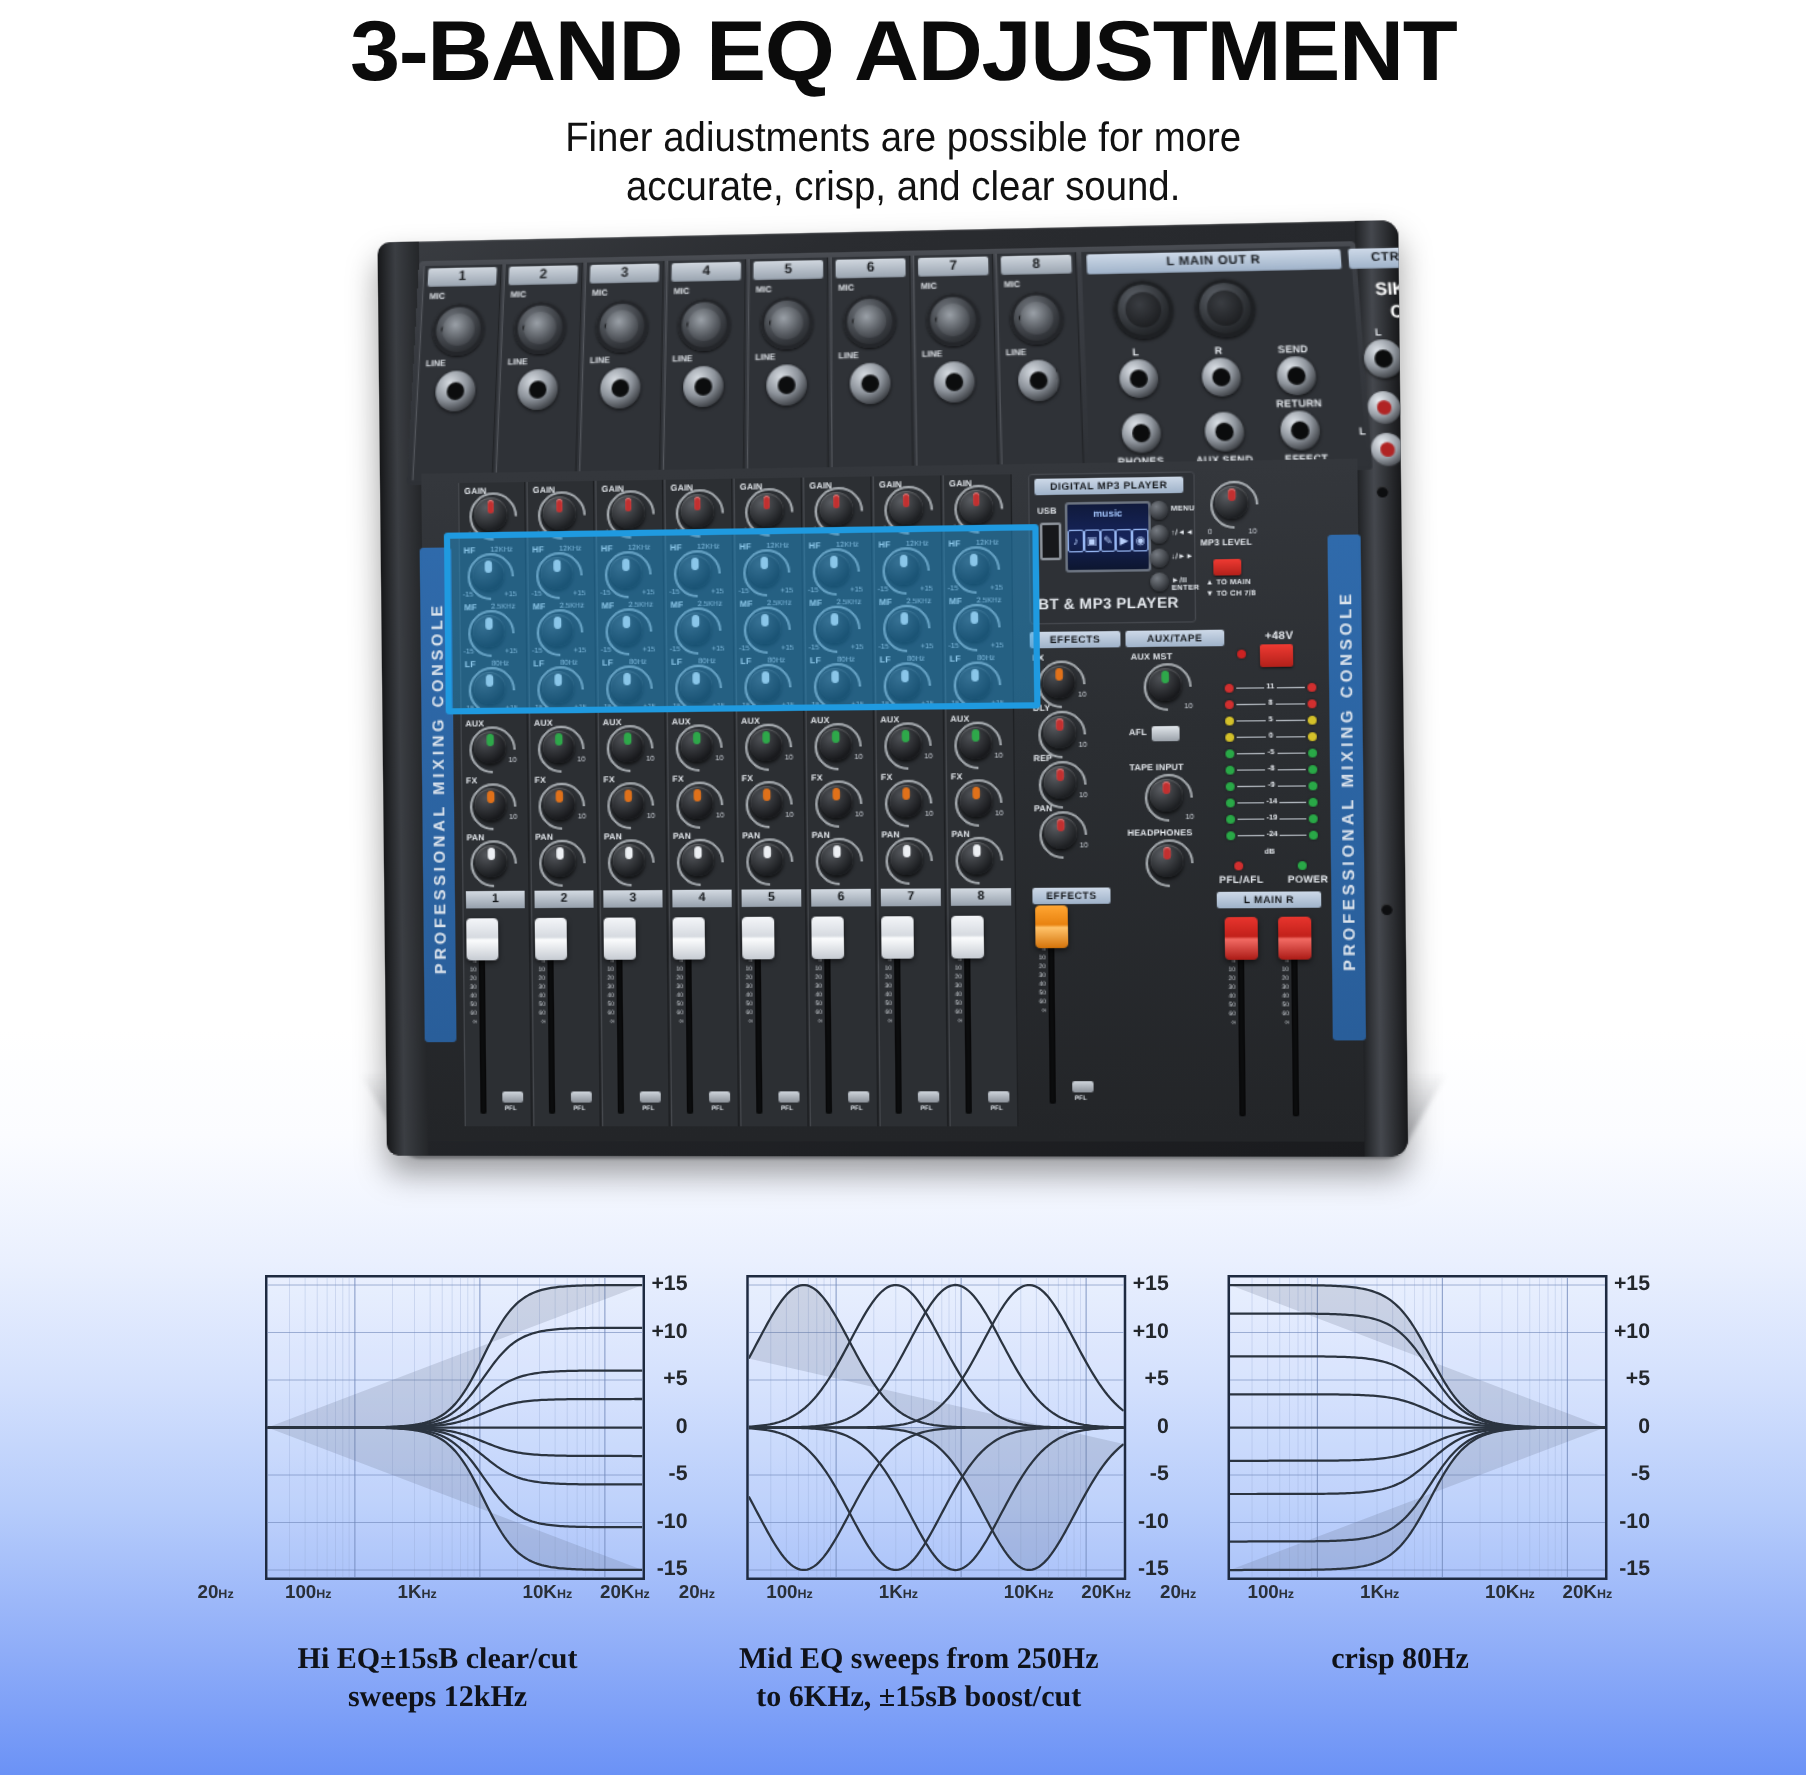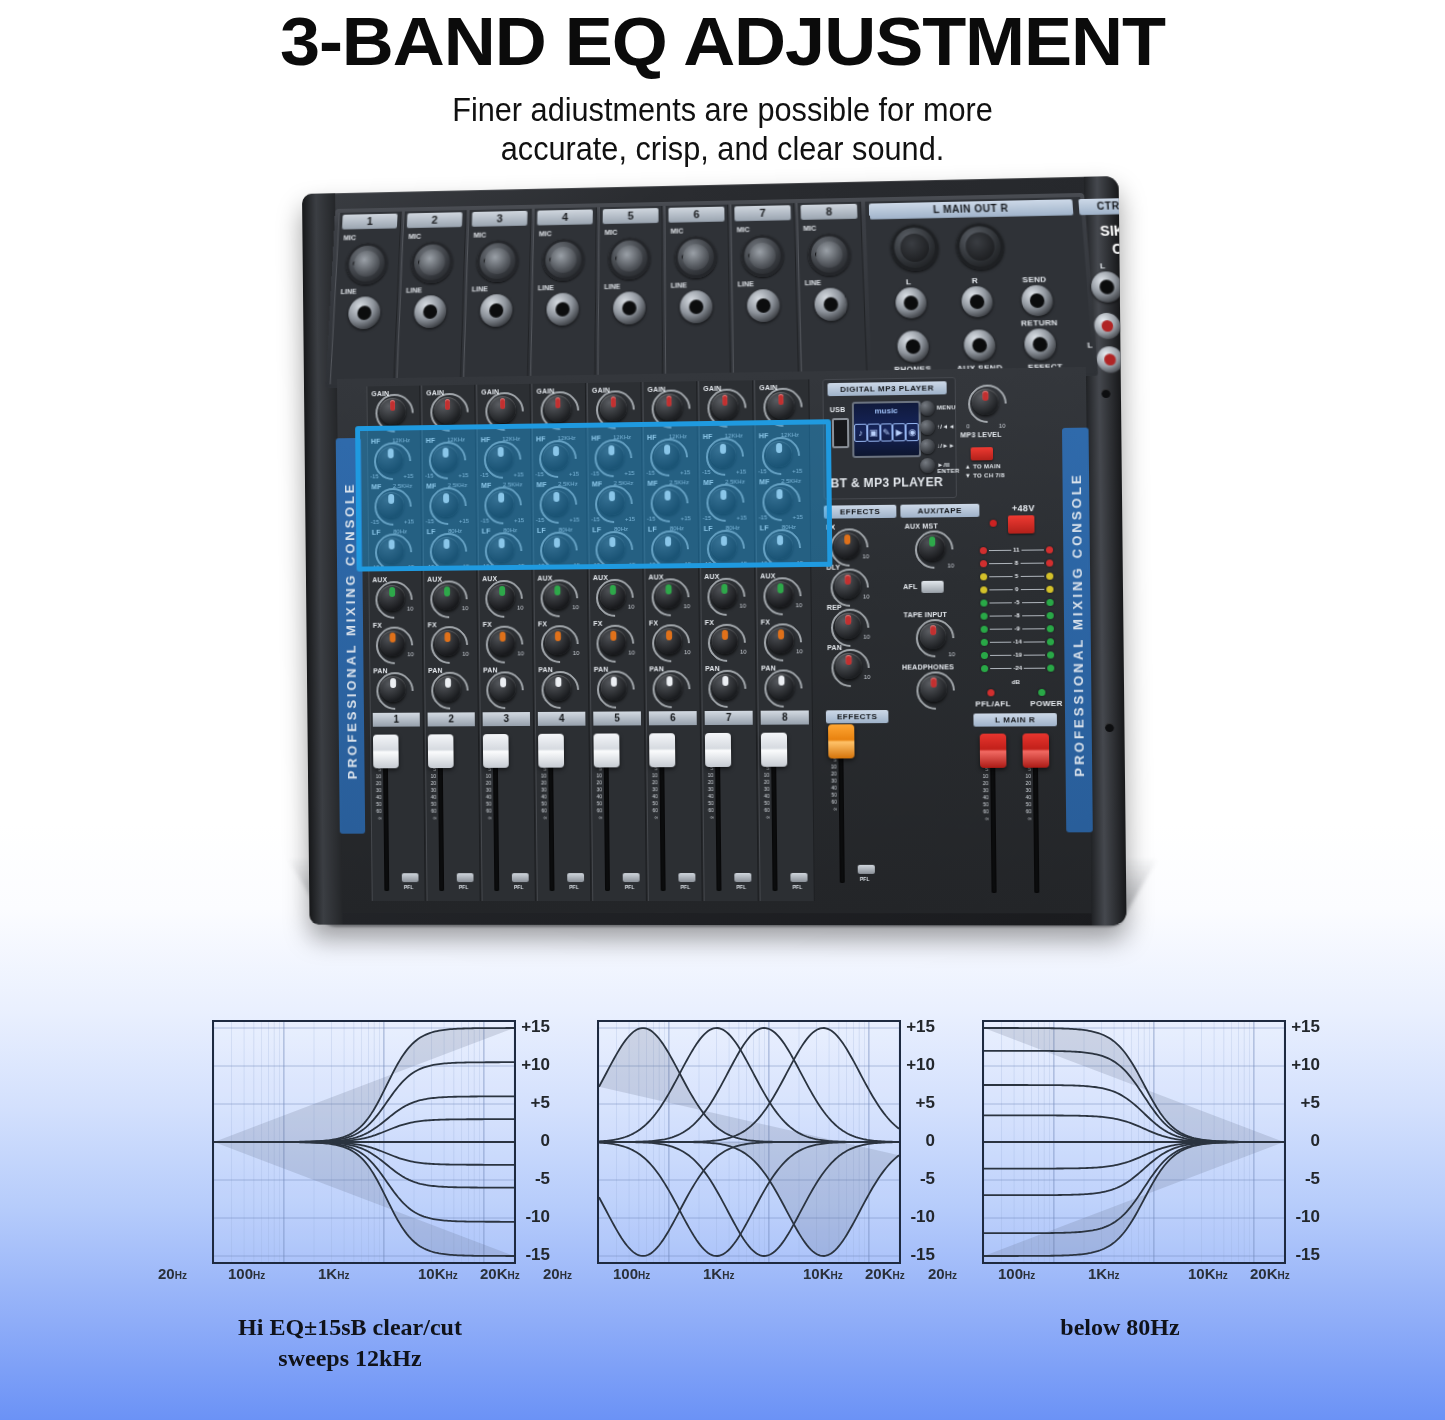--- a/index.html
+++ b/index.html
@@ -1248,16 +1248,20 @@
           <path d="M0.00 146.60L1.88 146.60L3.75 146.60L5.62 146.60L7.50 146.60L9.38 146.60L11.25 146.60L13.13 146.60L15.00 146.60L16.87 146.60L18.75 146.60L20.63 146.60L22.50 146.60L24.37 146.60L26.25 146.60L28.13 146.60L30.00 146.60L31.88 146.59L33.75 146.59L35.62 146.59L37.50 146.59L39.38 146.59L41.25 146.59L43.12 146.59L45.00 146.59L46.88 146.59L48.75 146.58L50.63 146.58L52.50 146.58L54.38 146.58L56.25 146.57L58.13 146.57L60.00 146.57L61.87 146.56L63.75 146.56L65.63 146.55L67.50 146.55L69.38 146.54L71.25 146.53L73.13 146.52L75.00 146.51L76.87 146.50L78.75 146.48L80.63 146.47L82.50 146.45L84.38 146.43L86.25 146.41L88.13 146.39L90.00 146.36L91.88 146.33L93.75 146.29L95.62 146.25L97.50 146.20L99.38 146.15L101.25 146.09L103.13 146.02L105.00 145.95L106.88 145.87L108.75 145.77L110.63 145.66L112.50 145.54L114.37 145.41L116.25 145.26L118.13 145.09L120.00 144.90L121.88 144.69L123.75 144.46L125.63 144.20L127.50 143.91L129.38 143.59L131.25 143.24L133.12 142.85L135.00 142.43L136.88 141.97L138.75 141.47L140.63 140.94L142.50 140.36L144.38 139.74L146.25 139.08L148.13 138.39L150.00 137.66L151.88 136.91L153.75 136.12L155.62 135.32L157.50 134.50L159.38 133.67L161.25 132.84L163.13 132.01L165.00 131.19L166.88 130.39L168.75 129.61L170.63 128.85L172.50 128.13L174.37 127.44L176.25 126.79L178.13 126.17L180.00 125.60L181.88 125.07L183.75 124.57L185.63 124.12L187.50 123.70L189.38 123.32L191.25 122.97L193.12 122.66L195.00 122.37L196.88 122.12L198.75 121.88L200.63 121.68L202.50 121.49L204.38 121.32L206.25 121.17L208.13 121.04L210.00 120.92L211.87 120.82L213.75 120.72L215.63 120.64L217.50 120.57L219.38 120.50L221.25 120.44L223.13 120.39L225.00 120.35L226.88 120.31L228.75 120.27L230.62 120.24L232.50 120.21L234.38 120.19L236.25 120.16L238.13 120.15L240.00 120.13L241.88 120.11L243.75 120.10L245.63 120.09L247.50 120.08L249.37 120.07L251.25 120.06L253.13 120.05L255.00 120.05L256.88 120.04L258.75 120.04L260.63 120.03L262.50 120.03L264.38 120.03L266.25 120.02L268.13 120.02L270.00 120.02L271.88 120.02L273.75 120.01L275.62 120.01L277.50 120.01L279.38 120.01L281.25 120.01L283.13 120.01L285.00 120.01L286.88 120.01L288.75 120.00L290.63 120.00L292.50 120.00L294.37 120.00L296.25 120.00L298.13 120.00L300.00 120.00" fill="none" stroke="#2b3440" stroke-width="1.8"></path>
           <path d="M0.00 173.20L1.88 173.20L3.75 173.20L5.62 173.20L7.50 173.20L9.38 173.20L11.25 173.20L13.13 173.20L15.00 173.20L16.87 173.20L18.75 173.20L20.63 173.20L22.50 173.19L24.37 173.19L26.25 173.19L28.13 173.19L30.00 173.19L31.88 173.19L33.75 173.19L35.62 173.19L37.50 173.19L39.38 173.18L41.25 173.18L43.12 173.18L45.00 173.18L46.88 173.17L48.75 173.17L50.63 173.16L52.50 173.16L54.38 173.15L56.25 173.15L58.13 173.14L60.00 173.13L61.87 173.13L63.75 173.12L65.63 173.10L67.50 173.09L69.38 173.08L71.25 173.06L73.13 173.04L75.00 173.02L76.87 173.00L78.75 172.97L80.63 172.94L82.50 172.90L84.38 172.87L86.25 172.82L88.13 172.77L90.00 172.71L91.88 172.65L93.75 172.58L95.62 172.50L97.50 172.40L99.38 172.30L101.25 172.18L103.13 172.05L105.00 171.90L106.88 171.73L108.75 171.54L110.63 171.33L112.50 171.09L114.37 170.82L116.25 170.52L118.13 170.18L120.00 169.80L121.88 169.38L123.75 168.91L125.63 168.39L127.50 167.82L129.38 167.18L131.25 166.48L133.12 165.71L135.00 164.86L136.88 163.95L138.75 162.95L140.63 161.87L142.50 160.72L144.38 159.48L146.25 158.17L148.13 156.78L150.00 155.33L151.88 153.81L153.75 152.25L155.62 150.64L157.50 149.00L159.38 147.34L161.25 145.67L163.13 144.02L165.00 142.38L166.88 140.77L168.75 139.21L170.63 137.70L172.50 136.26L174.37 134.88L176.25 133.57L178.13 132.35L180.00 131.20L181.88 130.13L183.75 129.15L185.63 128.24L187.50 127.40L189.38 126.64L191.25 125.95L193.12 125.32L195.00 124.75L196.88 124.23L198.75 123.77L200.63 123.35L202.50 122.98L204.38 122.65L206.25 122.35L208.13 122.08L210.00 121.85L211.87 121.64L213.75 121.45L215.63 121.28L217.50 121.14L219.38 121.00L221.25 120.89L223.13 120.78L225.00 120.69L226.88 120.61L228.75 120.54L230.62 120.48L232.50 120.42L234.38 120.37L236.25 120.33L238.13 120.29L240.00 120.26L241.88 120.23L243.75 120.20L245.63 120.18L247.50 120.16L249.37 120.14L251.25 120.12L253.13 120.11L255.00 120.09L256.88 120.08L258.75 120.07L260.63 120.07L262.50 120.06L264.38 120.05L266.25 120.04L268.13 120.04L270.00 120.03L271.88 120.03L273.75 120.03L275.62 120.02L277.50 120.02L279.38 120.02L281.25 120.02L283.13 120.01L285.00 120.01L286.88 120.01L288.75 120.01L290.63 120.01L292.50 120.01L294.37 120.01L296.25 120.01L298.13 120.01L300.00 120.00" fill="none" stroke="#2b3440" stroke-width="1.8"></path>
           <path d="M0.00 211.20L1.88 211.20L3.75 211.20L5.62 211.20L7.50 211.20L9.38 211.20L11.25 211.20L13.13 211.20L15.00 211.19L16.87 211.19L18.75 211.19L20.63 211.19L22.50 211.19L24.37 211.19L26.25 211.19L28.13 211.19L30.00 211.18L31.88 211.18L33.75 211.18L35.62 211.18L37.50 211.17L39.38 211.17L41.25 211.17L43.12 211.16L45.00 211.16L46.88 211.15L48.75 211.15L50.63 211.14L52.50 211.13L54.38 211.12L56.25 211.11L58.13 211.10L60.00 211.09L61.87 211.07L63.75 211.05L65.63 211.04L67.50 211.01L69.38 210.99L71.25 210.96L73.13 210.93L75.00 210.89L76.87 210.85L78.75 210.81L80.63 210.75L82.50 210.69L84.38 210.63L86.25 210.55L88.13 210.47L90.00 210.37L91.88 210.26L93.75 210.13L95.62 209.99L97.50 209.84L99.38 209.66L101.25 209.45L103.13 209.23L105.00 208.97L106.88 208.68L108.75 208.36L110.63 207.99L112.50 207.58L114.37 207.12L116.25 206.60L118.13 206.02L120.00 205.37L121.88 204.65L123.75 203.85L125.63 202.96L127.50 201.97L129.38 200.88L131.25 199.68L133.12 198.36L135.00 196.91L136.88 195.34L138.75 193.63L140.63 191.78L142.50 189.80L144.38 187.68L146.25 185.43L148.13 183.06L150.00 180.56L151.88 177.97L153.75 175.28L155.62 172.52L157.50 169.71L159.38 166.86L161.25 164.01L163.13 161.17L165.00 158.36L166.88 155.61L168.75 152.93L170.63 150.35L172.50 147.87L174.37 145.51L176.25 143.27L178.13 141.17L180.00 139.20L181.88 137.37L183.75 135.68L185.63 134.12L187.50 132.69L189.38 131.38L191.25 130.19L193.12 129.11L195.00 128.14L196.88 127.25L198.75 126.46L200.63 125.75L202.50 125.11L204.38 124.54L206.25 124.03L208.13 123.57L210.00 123.17L211.87 122.81L213.75 122.48L215.63 122.20L217.50 121.95L219.38 121.72L221.25 121.52L223.13 121.35L225.00 121.19L226.88 121.05L228.75 120.93L230.62 120.82L232.50 120.72L234.38 120.64L236.25 120.56L238.13 120.50L240.00 120.44L241.88 120.39L243.75 120.34L245.63 120.30L247.50 120.27L249.37 120.24L251.25 120.21L253.13 120.18L255.00 120.16L256.88 120.14L258.75 120.13L260.63 120.11L262.50 120.10L264.38 120.09L266.25 120.08L268.13 120.07L270.00 120.06L271.88 120.05L273.75 120.05L275.62 120.04L277.50 120.04L279.38 120.03L281.25 120.03L283.13 120.02L285.00 120.02L286.88 120.02L288.75 120.02L290.63 120.02L292.50 120.01L294.37 120.01L296.25 120.01L298.13 120.01L300.00 120.01" fill="none" stroke="#2b3440" stroke-width="1.8"></path>
           <path d="M0.00 234.00L1.88 234.00L3.75 234.00L5.62 234.00L7.50 234.00L9.38 234.00L11.25 233.99L13.13 233.99L15.00 233.99L16.87 233.99L18.75 233.99L20.63 233.99L22.50 233.99L24.37 233.99L26.25 233.99L28.13 233.98L30.00 233.98L31.88 233.98L33.75 233.98L35.62 233.97L37.50 233.97L39.38 233.96L41.25 233.96L43.12 233.95L45.00 233.95L46.88 233.94L48.75 233.93L50.63 233.92L52.50 233.91L54.38 233.90L56.25 233.89L58.13 233.88L60.00 233.86L61.87 233.84L63.75 233.82L65.63 233.79L67.50 233.77L69.38 233.74L71.25 233.70L73.13 233.66L75.00 233.62L76.87 233.56L78.75 233.51L80.63 233.44L82.50 233.37L84.38 233.28L86.25 233.19L88.13 233.08L90.00 232.96L91.88 232.82L93.75 232.67L95.62 232.49L97.50 232.29L99.38 232.07L101.25 231.82L103.13 231.53L105.00 231.21L106.88 230.85L108.75 230.44L110.63 229.99L112.50 229.47L114.37 228.90L116.25 228.25L118.13 227.53L120.00 226.72L121.88 225.82L123.75 224.81L125.63 223.70L127.50 222.46L129.38 221.10L131.25 219.59L133.12 217.94L135.00 216.14L136.88 214.17L138.75 212.04L140.63 209.73L142.50 207.25L144.38 204.60L146.25 201.79L148.13 198.82L150.00 195.70L151.88 192.46L153.75 189.10L155.62 185.65L157.50 182.14L159.38 178.58L161.25 175.01L163.13 171.46L165.00 167.95L166.88 164.51L168.75 161.17L170.63 157.93L172.50 154.83L174.37 151.88L176.25 149.09L178.13 146.46L180.00 144.00L181.88 141.71L183.75 139.60L185.63 137.65L187.50 135.86L189.38 134.23L191.25 132.74L193.12 131.39L195.00 130.17L196.88 129.07L198.75 128.08L200.63 127.19L202.50 126.39L204.38 125.67L206.25 125.04L208.13 124.47L210.00 123.96L211.87 123.51L213.75 123.11L215.63 122.75L217.50 122.43L219.38 122.15L221.25 121.90L223.13 121.68L225.00 121.49L226.88 121.31L228.75 121.16L230.62 121.03L232.50 120.91L234.38 120.80L236.25 120.71L238.13 120.62L240.00 120.55L241.88 120.49L243.75 120.43L245.63 120.38L247.50 120.33L249.37 120.30L251.25 120.26L253.13 120.23L255.00 120.20L256.88 120.18L258.75 120.16L260.63 120.14L262.50 120.12L264.38 120.11L266.25 120.10L268.13 120.08L270.00 120.07L271.88 120.07L273.75 120.06L275.62 120.05L277.50 120.05L279.38 120.04L281.25 120.04L283.13 120.03L285.00 120.03L286.88 120.02L288.75 120.02L290.63 120.02L292.50 120.02L294.37 120.01L296.25 120.01L298.13 120.01L300.00 120.01" fill="none" stroke="#2b3440" stroke-width="1.8"></path>
         </svg></div>
     </div>
   <div class="cap" style="left:140px;">
     <div>Hi EQ±15sB clear/cut</div>
     <div>sweeps 12kHz</div>
   </div>
+  <div class="cap" style="left:525px;">
+    <div>Mid EQ sweeps from 250Hz</div>
+    <div>to 6KHz, ±15sB boost/cut</div>
+  </div>
   <div class="cap" style="left:910px;">
-    <div>below 80Hz</div>
+    <div>crisp 80Hz</div>
   </div>
 </div>
 
 </body></html>

